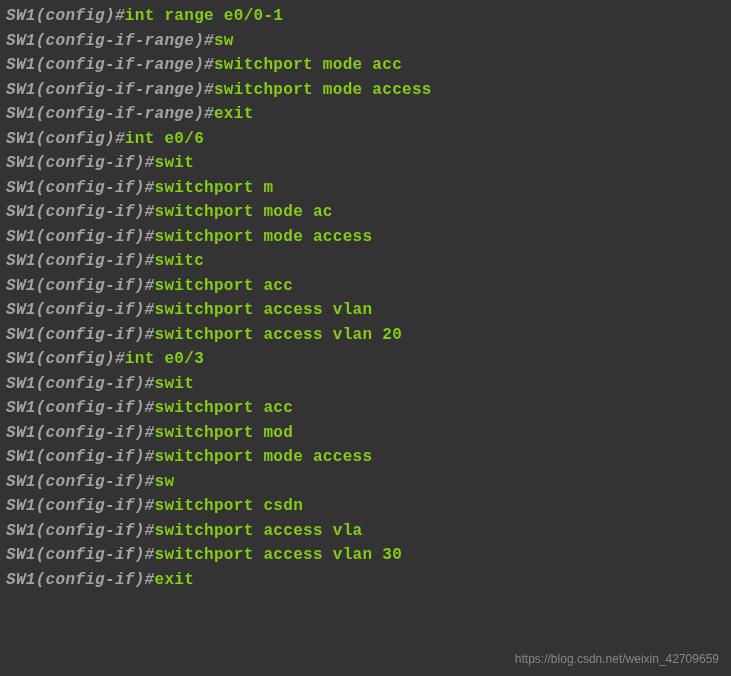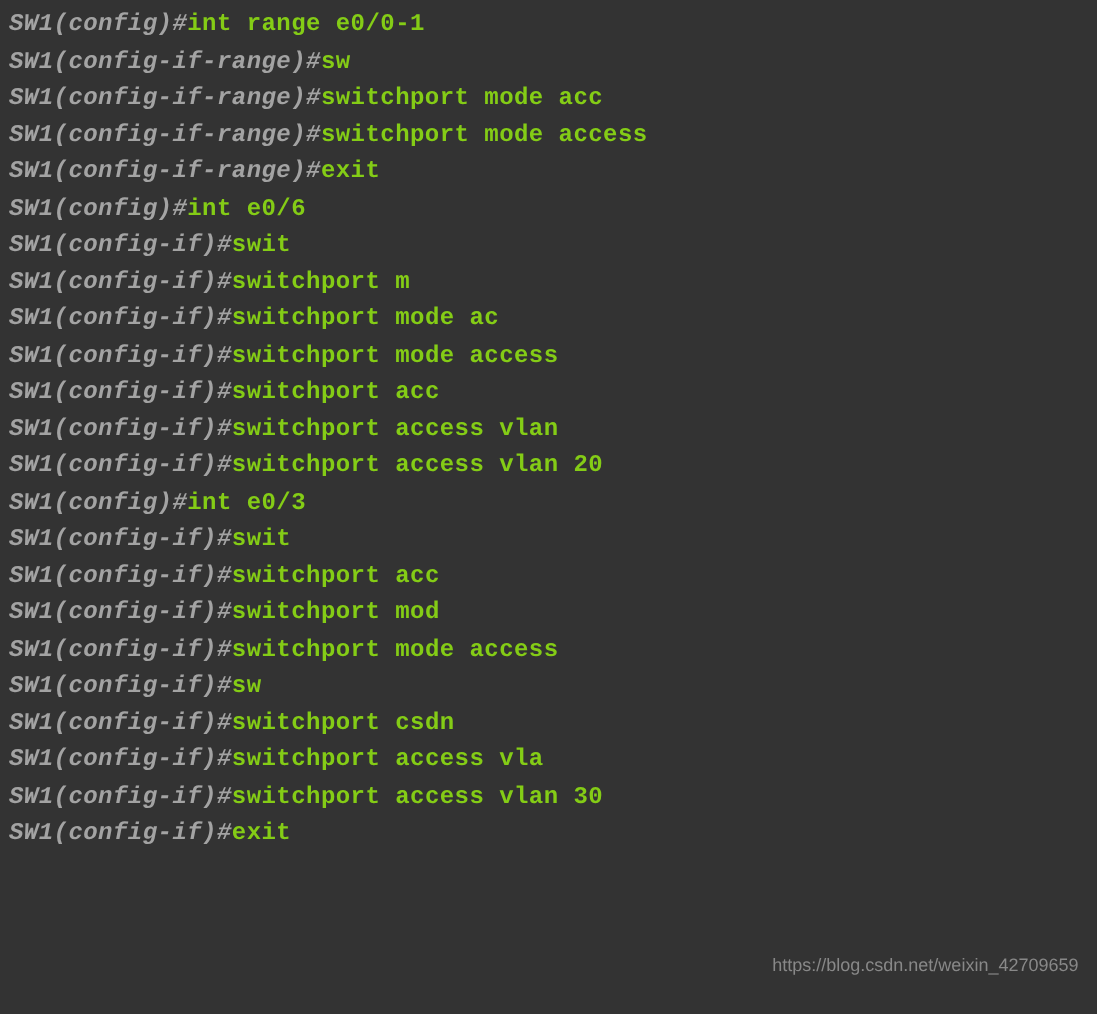--- a/index.html
+++ b/index.html
@@ -26,21 +26,21 @@
     .prompt {
       color: #a3a3a3;
       font-style: italic;
     }
     .command {
       color: #84cc16;
       text-align: center;
     }
     .watermark {
       position: absolute;
-      bottom: 26px;
+      bottom: 10px;
       right: 12px;
       color: #888888;
       font-size: 12px;
       font-weight: normal;
       font-family: Arial, sans-serif;
     }
   </style>
 </head>
 <body>
 
@@ -48,20 +48,21 @@
     <div class="terminal-line"><span class="prompt">SW1(config)#</span><span class="command">int range e0/0-1</span></div>
     <div class="terminal-line"><span class="prompt">SW1(config-if-range)#</span><span class="command">sw</span></div>
     <div class="terminal-line"><span class="prompt">SW1(config-if-range)#</span><span class="command">switchport mode acc</span></div>
     <div class="terminal-line"><span class="prompt">SW1(config-if-range)#</span><span class="command">switchport mode access</span></div>
     <div class="terminal-line"><span class="prompt">SW1(config-if-range)#</span><span class="command">exit</span></div>
     <div class="terminal-line"><span class="prompt">SW1(config)#</span><span class="command">int e0/6</span></div>
     <div class="terminal-line"><span class="prompt">SW1(config-if)#</span><span class="command">swit</span></div>
     <div class="terminal-line"><span class="prompt">SW1(config-if)#</span><span class="command">switchport m</span></div>
     <div class="terminal-line"><span class="prompt">SW1(config-if)#</span><span class="command">switchport mode ac</span></div>
     <div class="terminal-line"><span class="prompt">SW1(config-if)#</span><span class="command">switchport mode access</span></div>
+    <div class="terminal-line"><span class="prompt">SW1(config-if)#</span><span class="command">switc</span></div>
     <div class="terminal-line"><span class="prompt">SW1(config-if)#</span><span class="command">switchport acc</span></div>
     <div class="terminal-line"><span class="prompt">SW1(config-if)#</span><span class="command">switchport access vlan</span></div>
     <div class="terminal-line"><span class="prompt">SW1(config-if)#</span><span class="command">switchport access vlan 20</span></div>
     <div class="terminal-line"><span class="prompt">SW1(config)#</span><span class="command">int e0/3</span></div>
     <div class="terminal-line"><span class="prompt">SW1(config-if)#</span><span class="command">swit</span></div>
     <div class="terminal-line"><span class="prompt">SW1(config-if)#</span><span class="command">switchport acc</span></div>
     <div class="terminal-line"><span class="prompt">SW1(config-if)#</span><span class="command">switchport mod</span></div>
     <div class="terminal-line"><span class="prompt">SW1(config-if)#</span><span class="command">switchport mode access</span></div>
     <div class="terminal-line"><span class="prompt">SW1(config-if)#</span><span class="command">sw</span></div>
     <div class="terminal-line"><span class="prompt">SW1(config-if)#</span><span class="command">switchport csdn</span></div>

